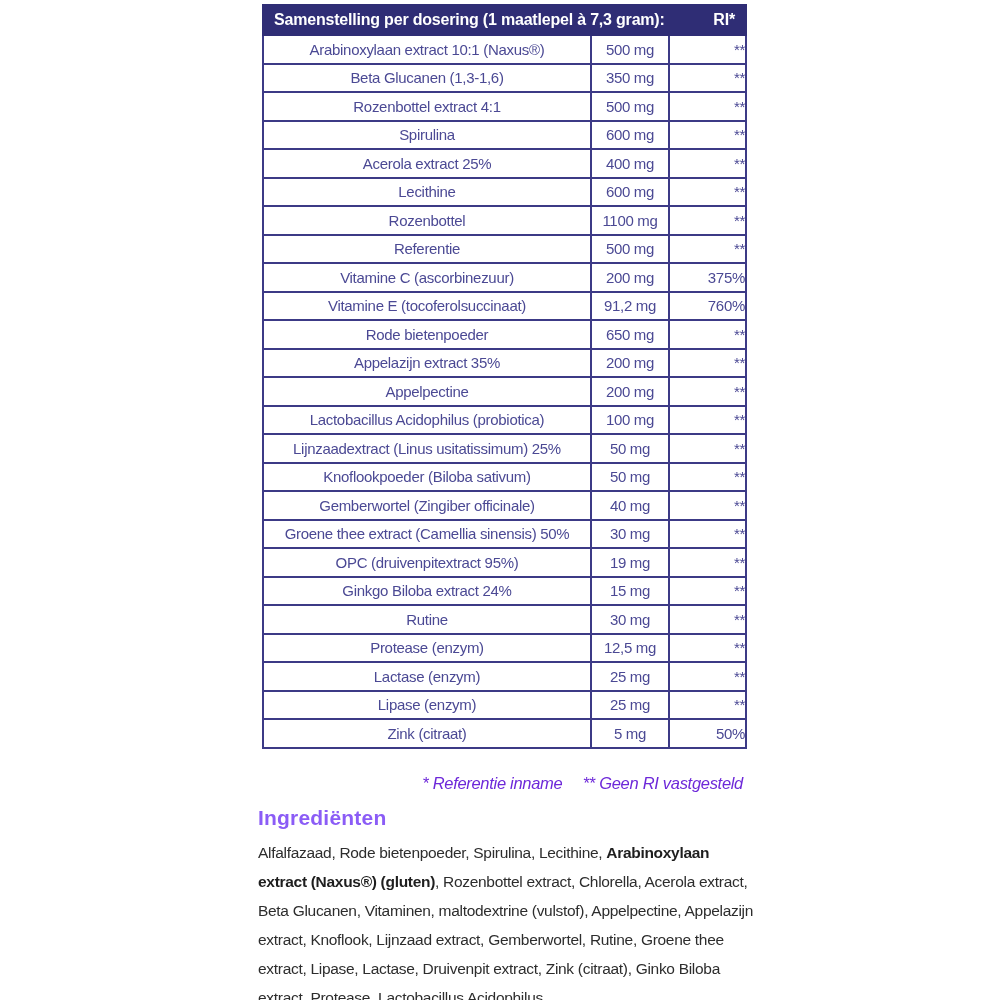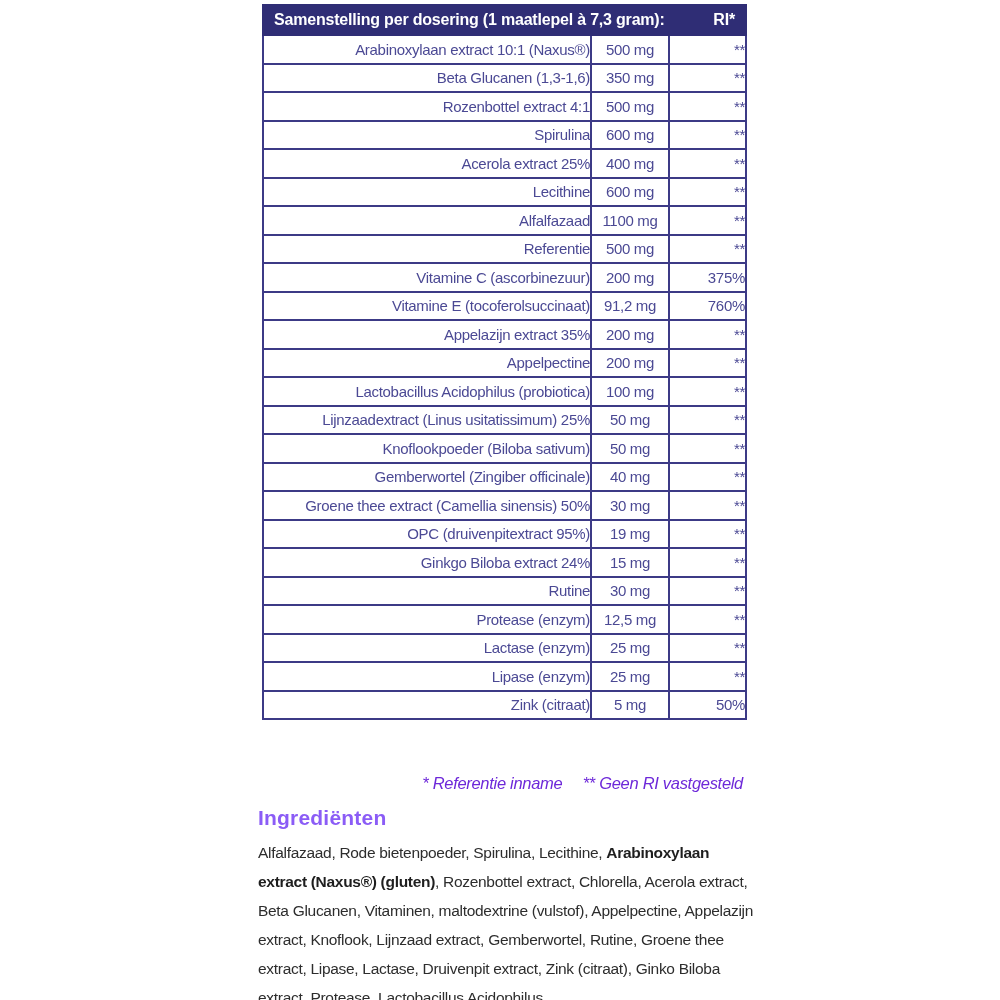--- a/index.html
+++ b/index.html
@@ -46,21 +46,21 @@
   table.facts td {
     border: 2px solid #3c3a86;
     height: 26.5px;
     padding: 0;
     color: #4b4994;
     font-size: 15px;
     letter-spacing: -0.3px;
     white-space: nowrap;
     overflow: hidden;
   }
-  td.name   { text-align: right;  padding-left: 11px; }
+  td.name   { text-align: center;  padding-left: 11px; }
   td.amount { text-align: center; padding-right: 12px; }
   td.ri     { text-align: right; padding-right: 14px; }
 
   
   .footnote {
     position: absolute;
     left: 262px;
     top: 774px;
     width: 481px;
     text-align: right;
@@ -138,38 +138,43 @@
           <td class="name">Acerola extract 25%</td>
           <td class="amount">400 mg</td>
           <td class="ri">**</td>
         </tr>
         <tr>
           <td class="name">Lecithine</td>
           <td class="amount">600 mg</td>
           <td class="ri">**</td>
         </tr>
         <tr>
-          <td class="name">Alfalfazaad</td>
+          <td class="name">Rozenbottel</td>
           <td class="amount">1100 mg</td>
           <td class="ri">**</td>
         </tr>
         <tr>
           <td class="name">Referentie</td>
           <td class="amount">500 mg</td>
           <td class="ri">**</td>
         </tr>
         <tr>
           <td class="name">Vitamine C (ascorbinezuur)</td>
           <td class="amount">200 mg</td>
           <td class="ri">375%</td>
         </tr>
         <tr>
           <td class="name">Vitamine E (tocoferolsuccinaat)</td>
           <td class="amount">91,2 mg</td>
           <td class="ri">760%</td>
+        </tr>
+        <tr>
+          <td class="name">Rode bietenpoeder</td>
+          <td class="amount">650 mg</td>
+          <td class="ri">**</td>
         </tr>
         <tr>
           <td class="name">Appelazijn extract 35%</td>
           <td class="amount">200 mg</td>
           <td class="ri">**</td>
         </tr>
         <tr>
           <td class="name">Appelpectine</td>
           <td class="amount">200 mg</td>
           <td class="ri">**</td>

